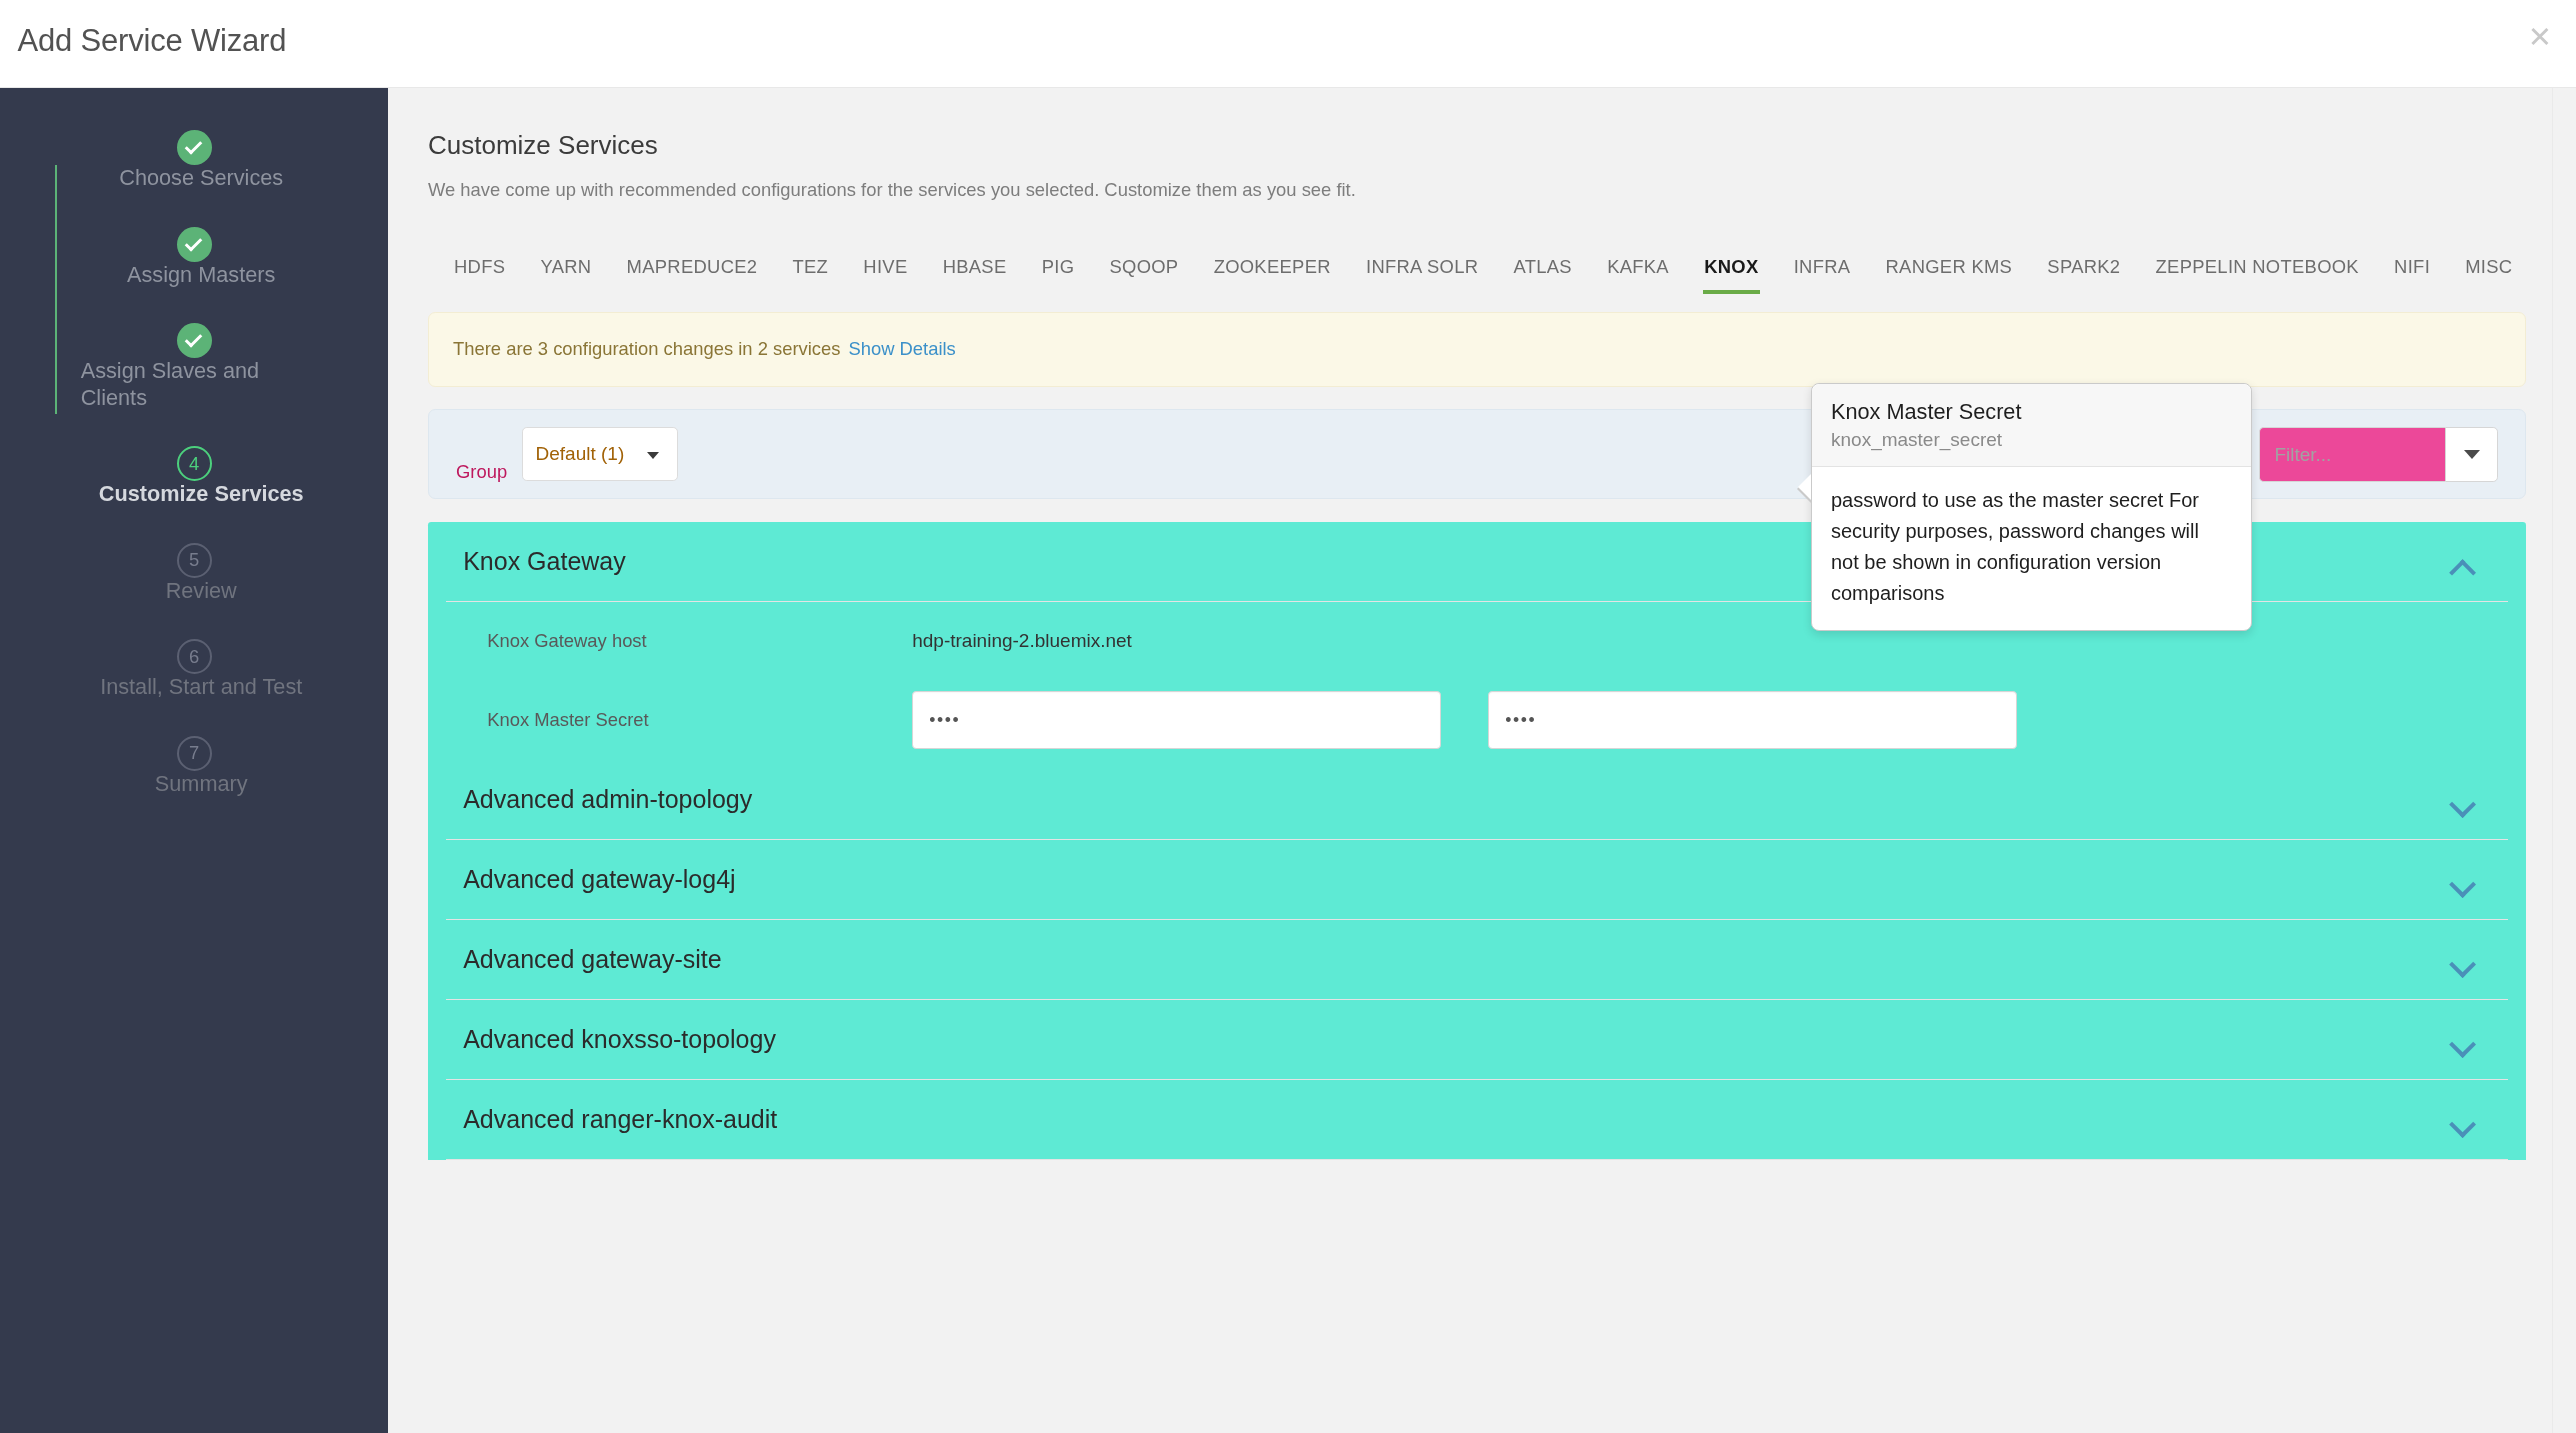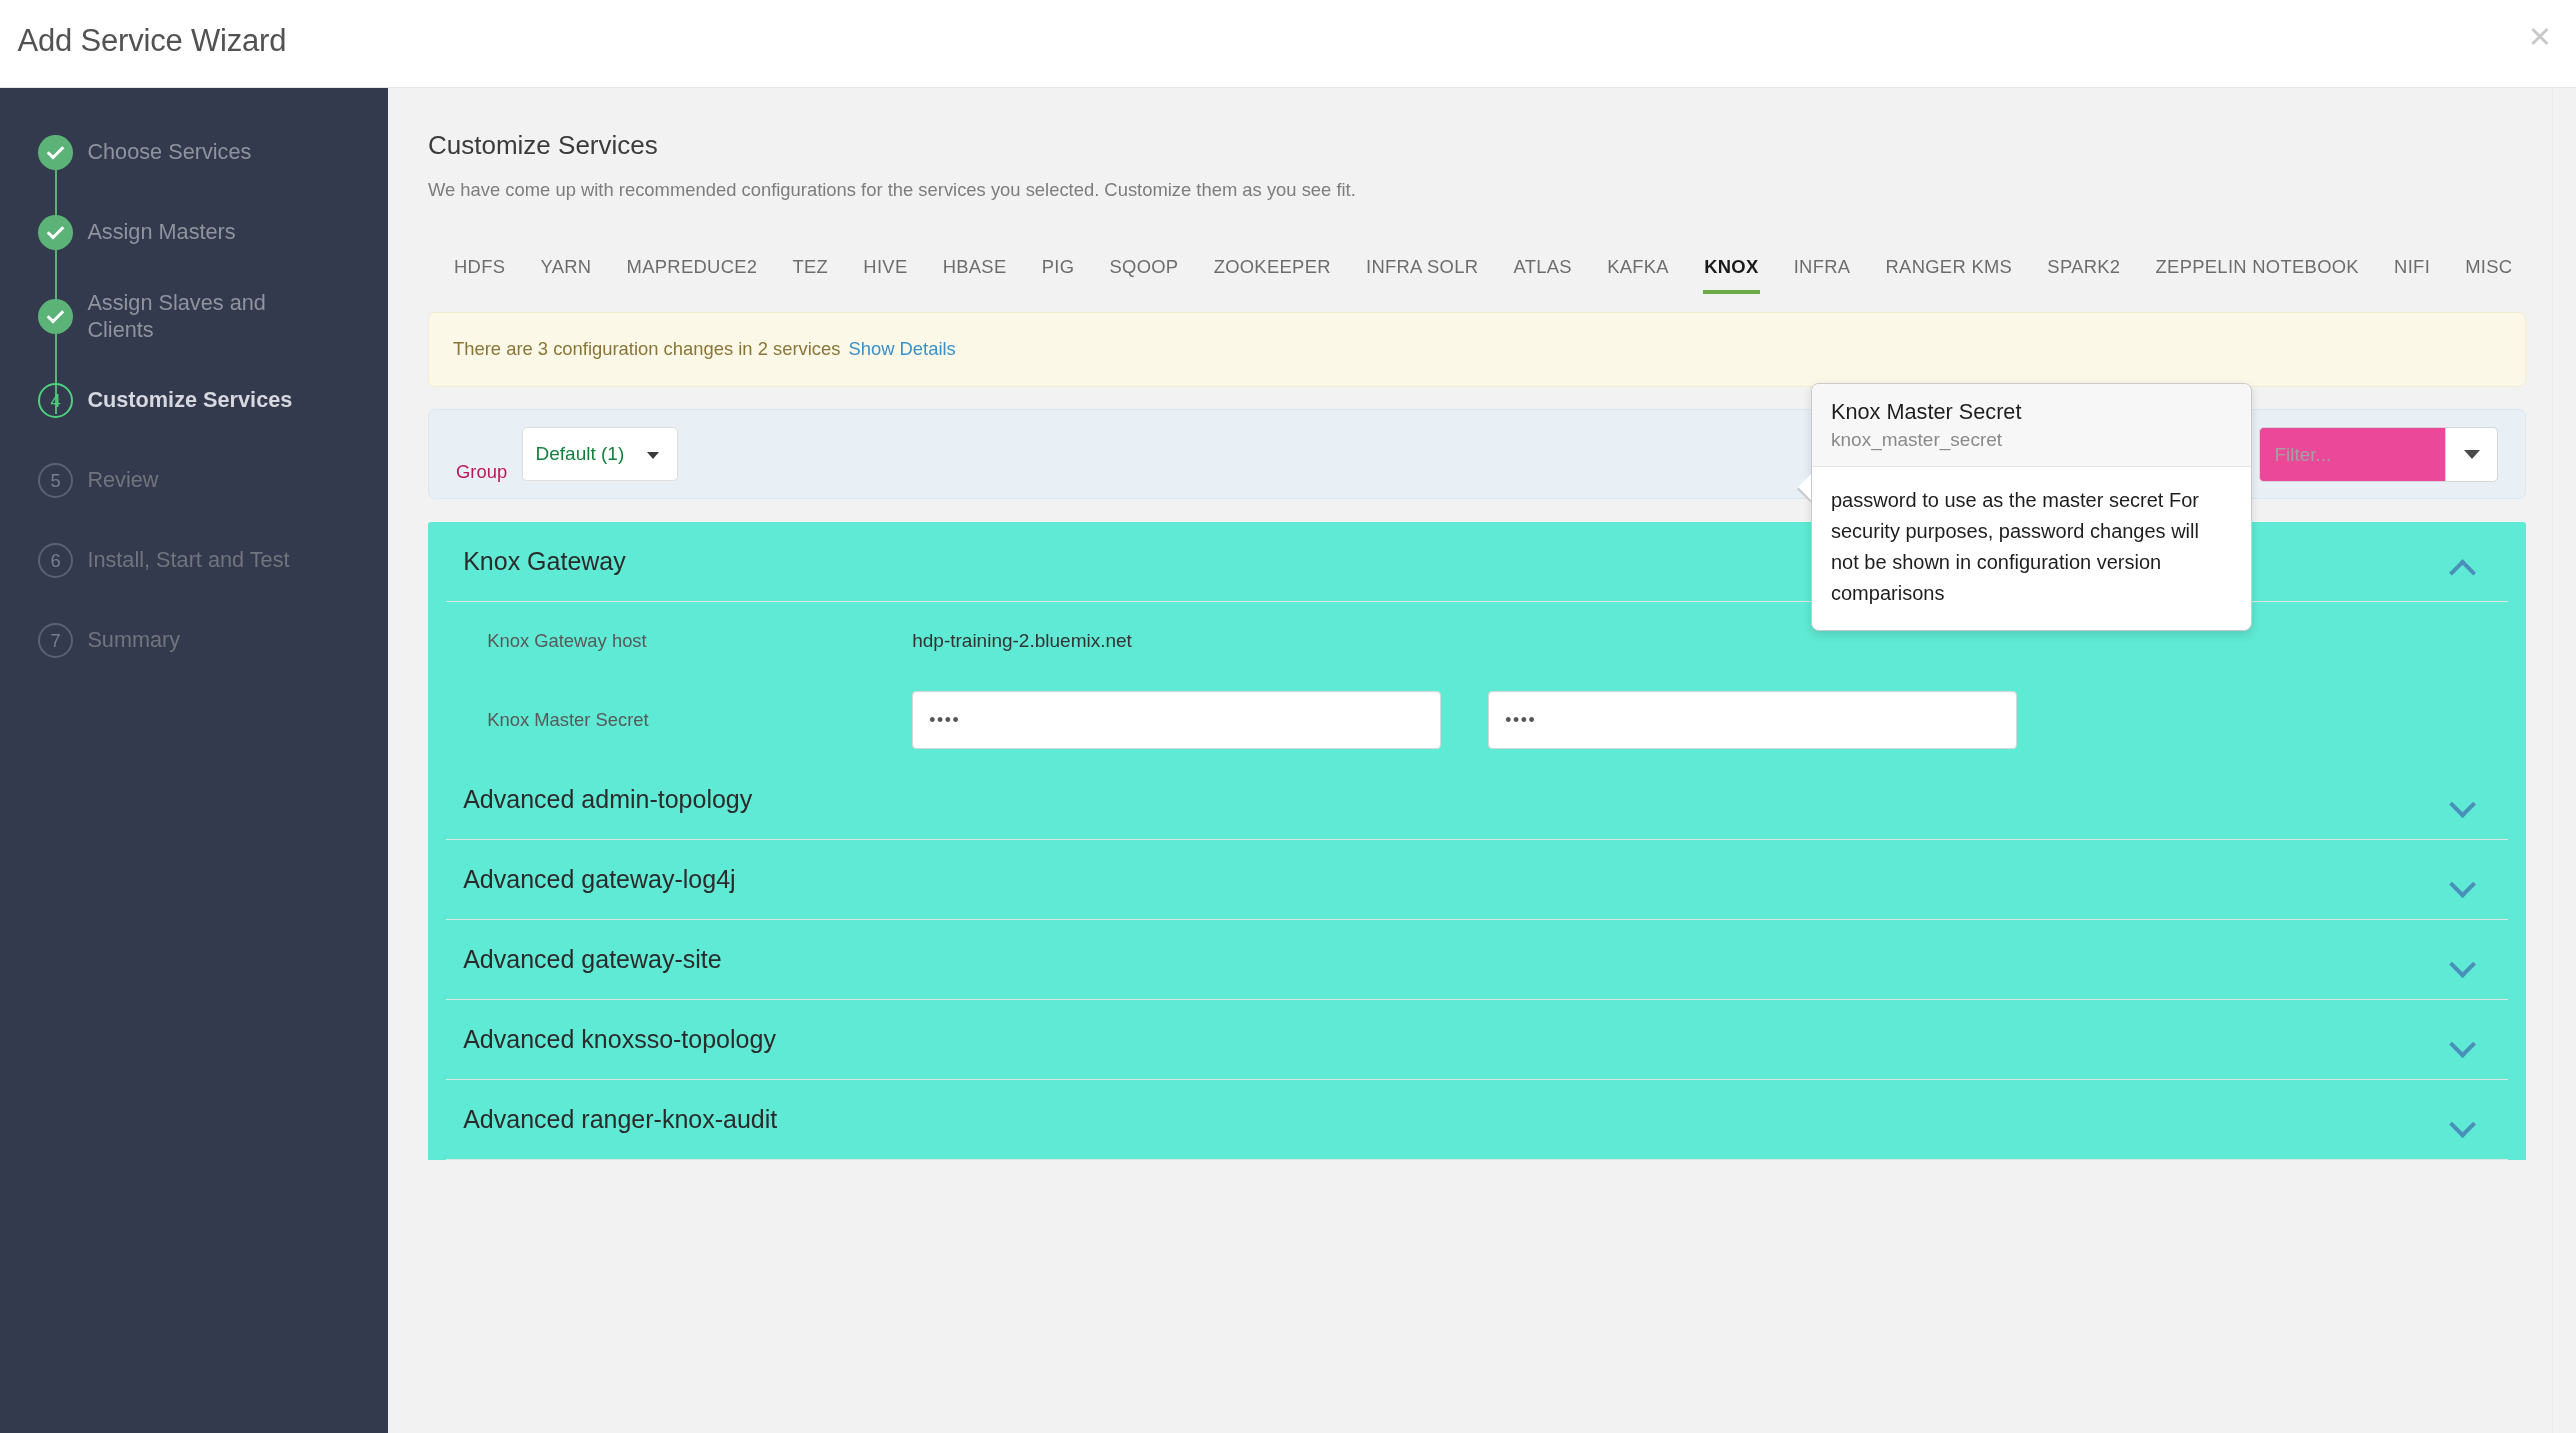--- a/index.html
+++ b/index.html
@@ -34,22 +34,22 @@
   .sidebar {
     position: absolute; left: 0; top: 88px;
     width: 388px; height: 1346px;
     background: #343a4d;
   }
   .steps { position: relative; padding-top: 42px; }
   .step {
     position: relative;
     display: flex; align-items: center;
     min-height: 45px;
-    padding-left: 38px;
     margin-bottom: 35px;
+    flex-direction: column;
   }
   .step-marker {
     position: relative; z-index: 2;
     width: 35px; height: 35px; min-width: 35px;
     border-radius: 50%;
     display: flex; align-items: center; justify-content: center;
     font-size: 17.6px;
   }
   .step-marker.done {
     background: #5cb377; color: #ffffff;
@@ -144,21 +144,21 @@
     position: relative;
   }
   .group-label { font-size: 18.4px; color: #be185d; margin-right: 14.4px; margin-top: 36px; }
   .group-select {
     width: 156px; height: 54px;
     background: #ffffff;
     border: 0.8px solid #dcdcdc;
     border-radius: 4.8px;
     display: flex; align-items: center;
     padding: 0 13px;
-    font-size: 19px; color: #15803d;
+    font-size: 19px; color: #a16207;
     position: relative; cursor: pointer; text-align: center;
   }
   .group-select .caret {
     position: absolute; right: 17.6px; top: 50%;
     margin-top: -2.4px;
     width: 0; height: 0;
     border-left: 6.4px solid transparent;
     border-right: 6.4px solid transparent;
     border-top: 7.2px solid #3b3b3b;
   }

